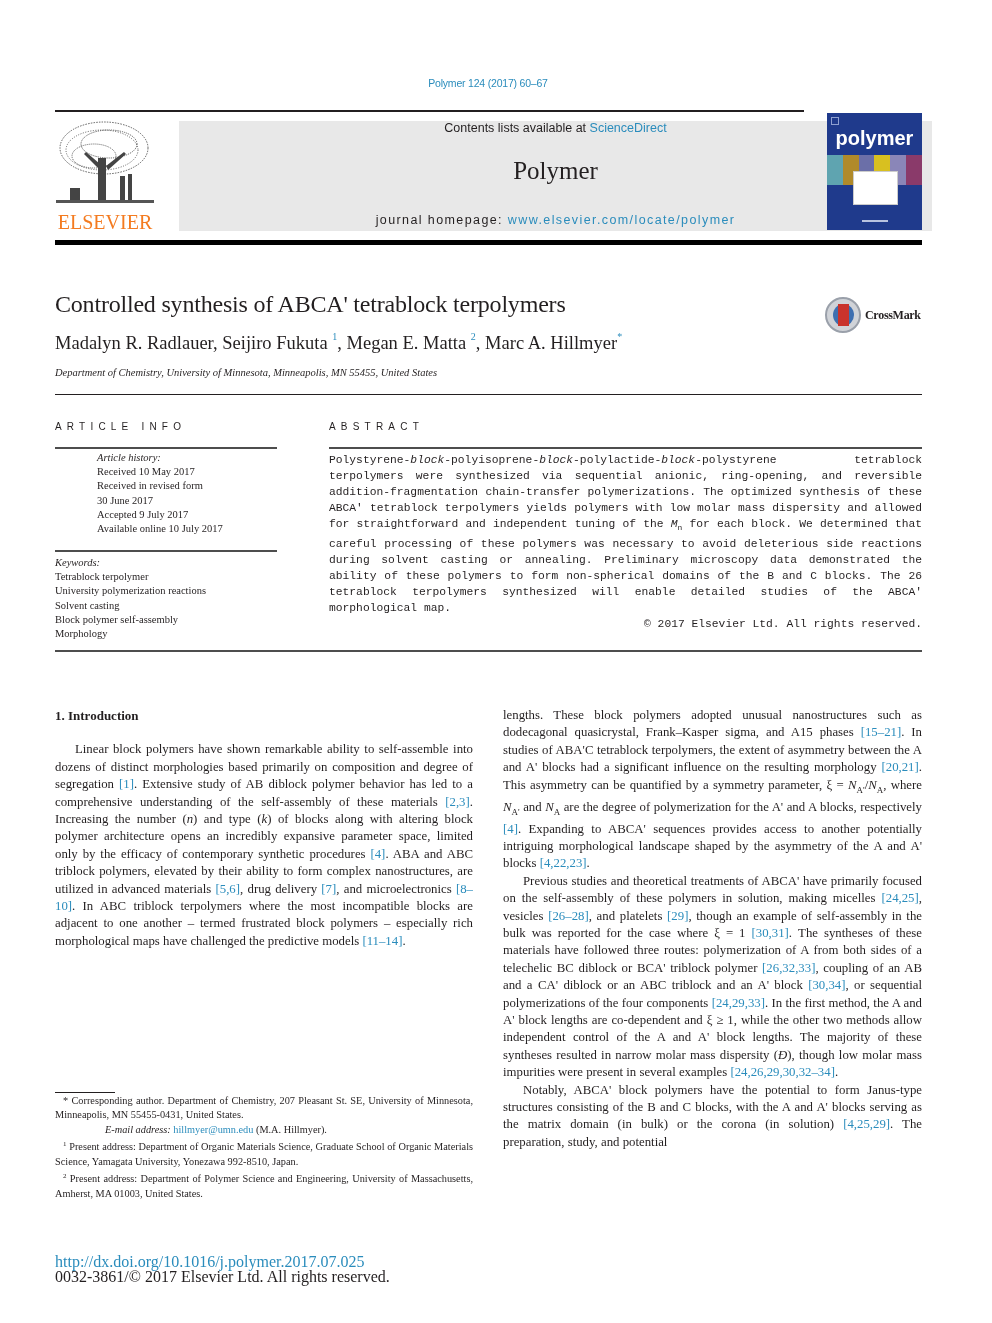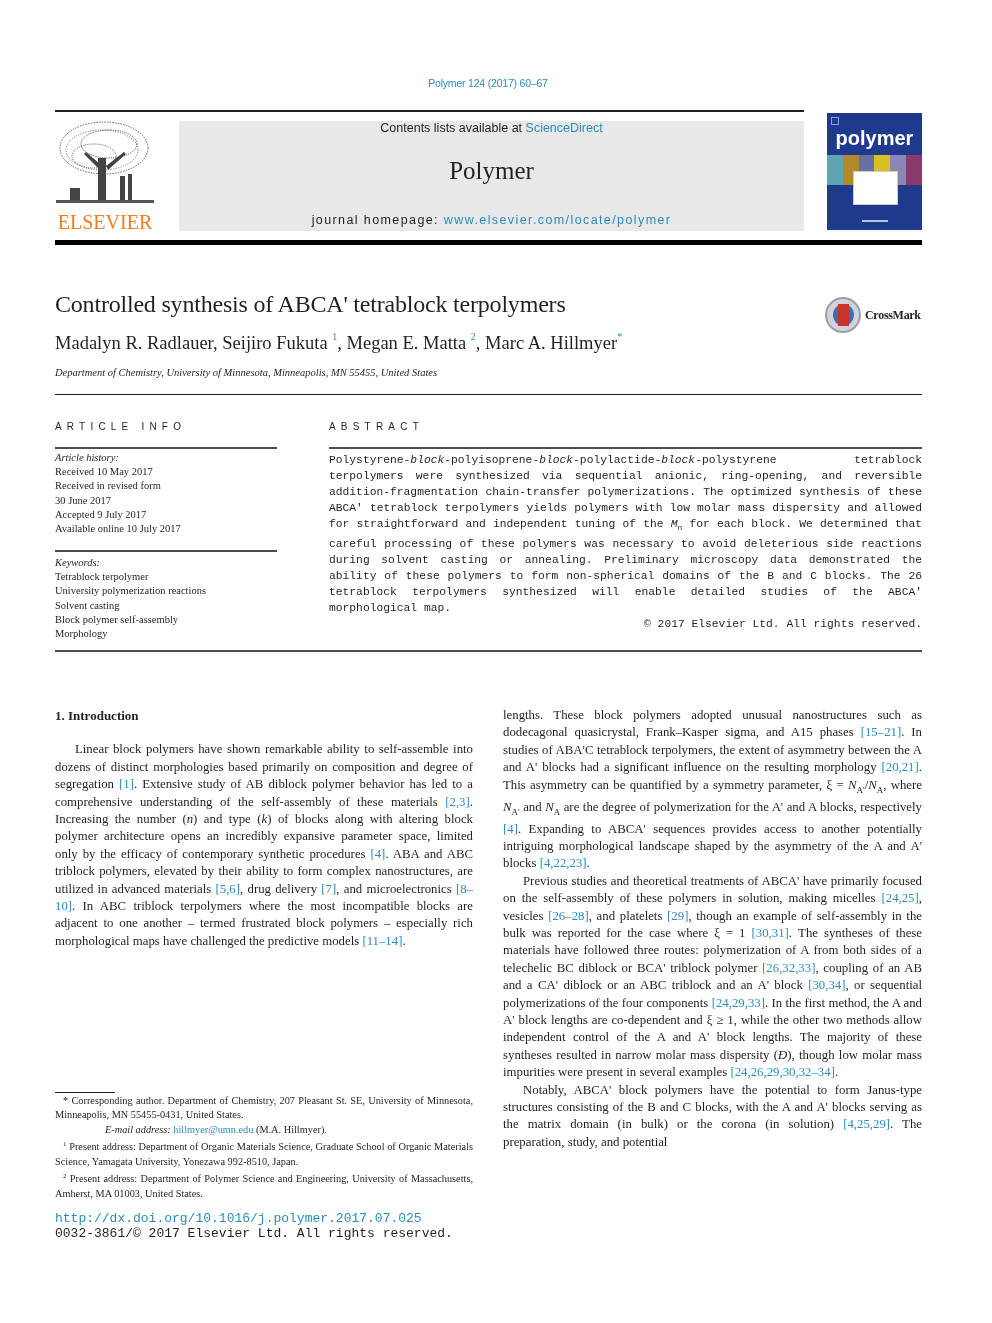--- a/index.html
+++ b/index.html
@@ -8,21 +8,21 @@
   .link { color: #2a8cbc; }
 
   
   #journal-ref { position: absolute; left: 0; width: 976px; top: 77px; text-align: center; font-family: "Liberation Sans", sans-serif; font-size: 10.5px; color: #2a8cbc; letter-spacing: -0.2px; }
 
   
   #header-rule-top { position: absolute; left: 55px; top: 110px; width: 749px; height: 1.5px; background: #231f20; }
   #elsevier-logo { position: absolute; left: 54px; top: 118px; width: 102px; height: 116px; }
   #elsevier-tree { position: absolute; left: 0; top: 0; width: 102px; height: 92px; }
   #elsevier-word { position: absolute; left: 0; top: 93px; width: 102px; text-align: center; font-family: "Liberation Serif", serif; font-size: 20px; color: #f47b20; letter-spacing: 0px; }
-  #masthead-box { position: absolute; left: 179px; top: 121px; width: 625px; height: 110px; background: #e8e8e8; }
+  #masthead-box { position: absolute; left: 179px; top: 121px; width: 753px; height: 110px; background: #e8e8e8; }
   #contents-line { position: absolute; left: 0; width: 100%; top: 0px; text-align: center; font-family: "Liberation Sans", sans-serif; font-size: 12.5px; color: #231f20; }
   #journal-name { position: absolute; left: 0; width: 100%; top: 36px; text-align: center; font-family: "Liberation Serif", serif; font-size: 25px; color: #231f20; }
   #homepage-line { position: absolute; left: 0; width: 100%; top: 92px; text-align: center; font-family: "Liberation Sans", sans-serif; font-size: 12.5px; letter-spacing: 1.4px; color: #231f20; }
   #cover { position: absolute; left: 827px; top: 113px; width: 95px; height: 117px; background: #1f3a8c; overflow: hidden; }
   #cover-word { position: absolute; left: 0; width: 100%; top: 14px; text-align: center; font-family: "Liberation Sans", sans-serif; font-weight: bold; font-size: 20px; color: #ffffff; }
   #cover-strip { position: absolute; left: 0; top: 42px; width: 95px; height: 30px; display: flex; }
   #cover-strip span { flex: 1; height: 100%; }
   #cover-graph { position: absolute; left: 26px; top: 58px; width: 45px; height: 34px; background: #ffffff; border: 1px solid #cccccc; }
   #cover-box-icon { position: absolute; left: 4px; top: 4px; width: 8px; height: 8px; border: 1px solid #8fa0d0; }
   #cover-footer { position: absolute; left: 35px; top: 107px; width: 26px; height: 2px; background: #b8c3e0; }
@@ -42,21 +42,21 @@
   #rule-after-title { position: absolute; left: 55px; top: 394px; width: 867px; height: 1px; background: #231f20; }
 
   
   .section-caps { position: absolute; font-family: Liberation Sans, sans-serif; font-size: 10px; letter-spacing: 5.2px; color: #231f20; }
   #article-info-heading { left: 55px; top: 421px; }
   #abstract-heading { left: 329px; top: 421px; }
   #info-rule-1 { position: absolute; left: 55px; top: 447px; width: 222px; height: 1.5px; background: #4d4d4d; }
   #abstract-rule { position: absolute; left: 329px; top: 447px; width: 593px; height: 1.5px; background: #4d4d4d; }
   .info-block { position: absolute; left: 55px; font-family: "Liberation Serif", serif; font-size: 10.5px; line-height: 14.2px; color: #231f20; }
   .info-block .lbl { font-style: italic; }
-  #history-block { top: 451px; }
+  #history-block { top: 451px; margin-left: 42px; }
   #info-rule-2 { position: absolute; left: 55px; top: 550px; width: 222px; height: 1.5px; background: #4d4d4d; }
   #keywords-block { top: 556px; }
   #abstract-body { position: absolute; left: 329px; top: 452px; width: 593px; font-family: Liberation Mono, monospace; font-size: 11.3px; line-height: 16px; text-align: justify; color: #231f20; }
   #abstract-body p { text-align-last: auto; }
   #copyright-line { text-align: right; }
   #rule-bottom-info { position: absolute; left: 55px; top: 650px; width: 867px; height: 1.5px; background: #4d4d4d; }
 
   
   .col { position: absolute; top: 707px; font-family: "Liberation Serif", serif; font-size: 12.8px; line-height: 17.4px; color: #231f20; text-align: justify; }
   #col-left { left: 55px; width: 418px; }
@@ -64,21 +64,21 @@
   .col p { text-indent: 20px; }
   .col p.noindent { text-indent: 0; }
   #section-heading { font-weight: bold; font-size: 13px; margin-bottom: 17px; }
   .col i { font-style: italic; }
 
   
   #footnote-rule { position: absolute; left: 55px; top: 1092px; width: 60px; height: 1px; background: #231f20; }
   #footnotes { position: absolute; left: 55px; top: 1094px; width: 418px; font-family: "Liberation Serif", serif; font-size: 10.3px; line-height: 14.4px; color: #231f20; text-align: justify; }
   #footnotes .fn { text-indent: 8px; }
   #footnotes sup { font-size: 7px; }
-  #doi-block { position: absolute; left: 55px; top: 1211px; font-family: Liberation Mono, monospace; font-size: 13px; line-height: 15px; color: #231f20; }
+  #doi-block { position: absolute; left: 55px; top: 1254px; font-family: Liberation Serif, serif; font-size: 16px; line-height: 15px; color: #231f20; }
 </style>
 </head>
 <body>
 
 <div id="journal-ref">Polymer 124 (2017) 60–67</div>
 
 <div id="header-rule-top"></div>
 
 <div id="elsevier-logo">
   <svg id="elsevier-tree" viewBox="0 0 102 92">

